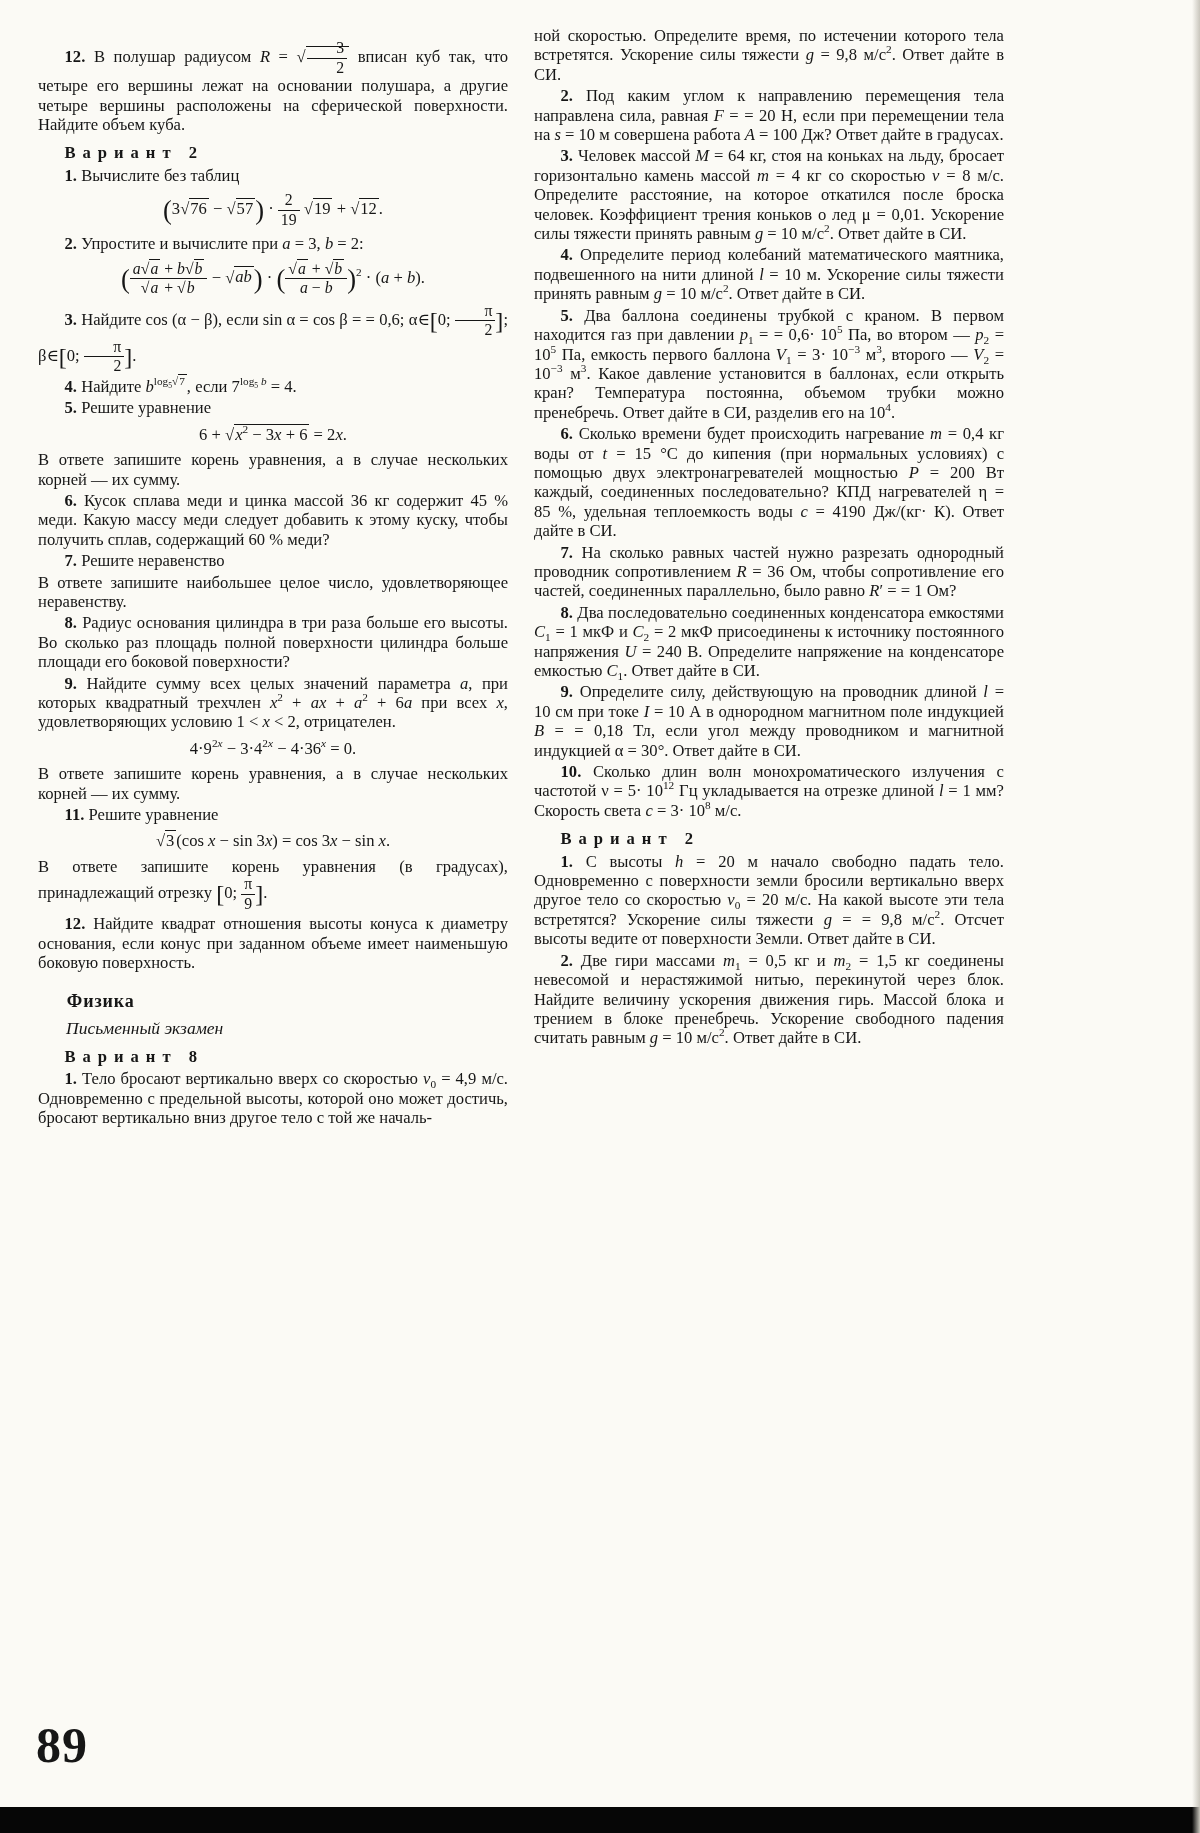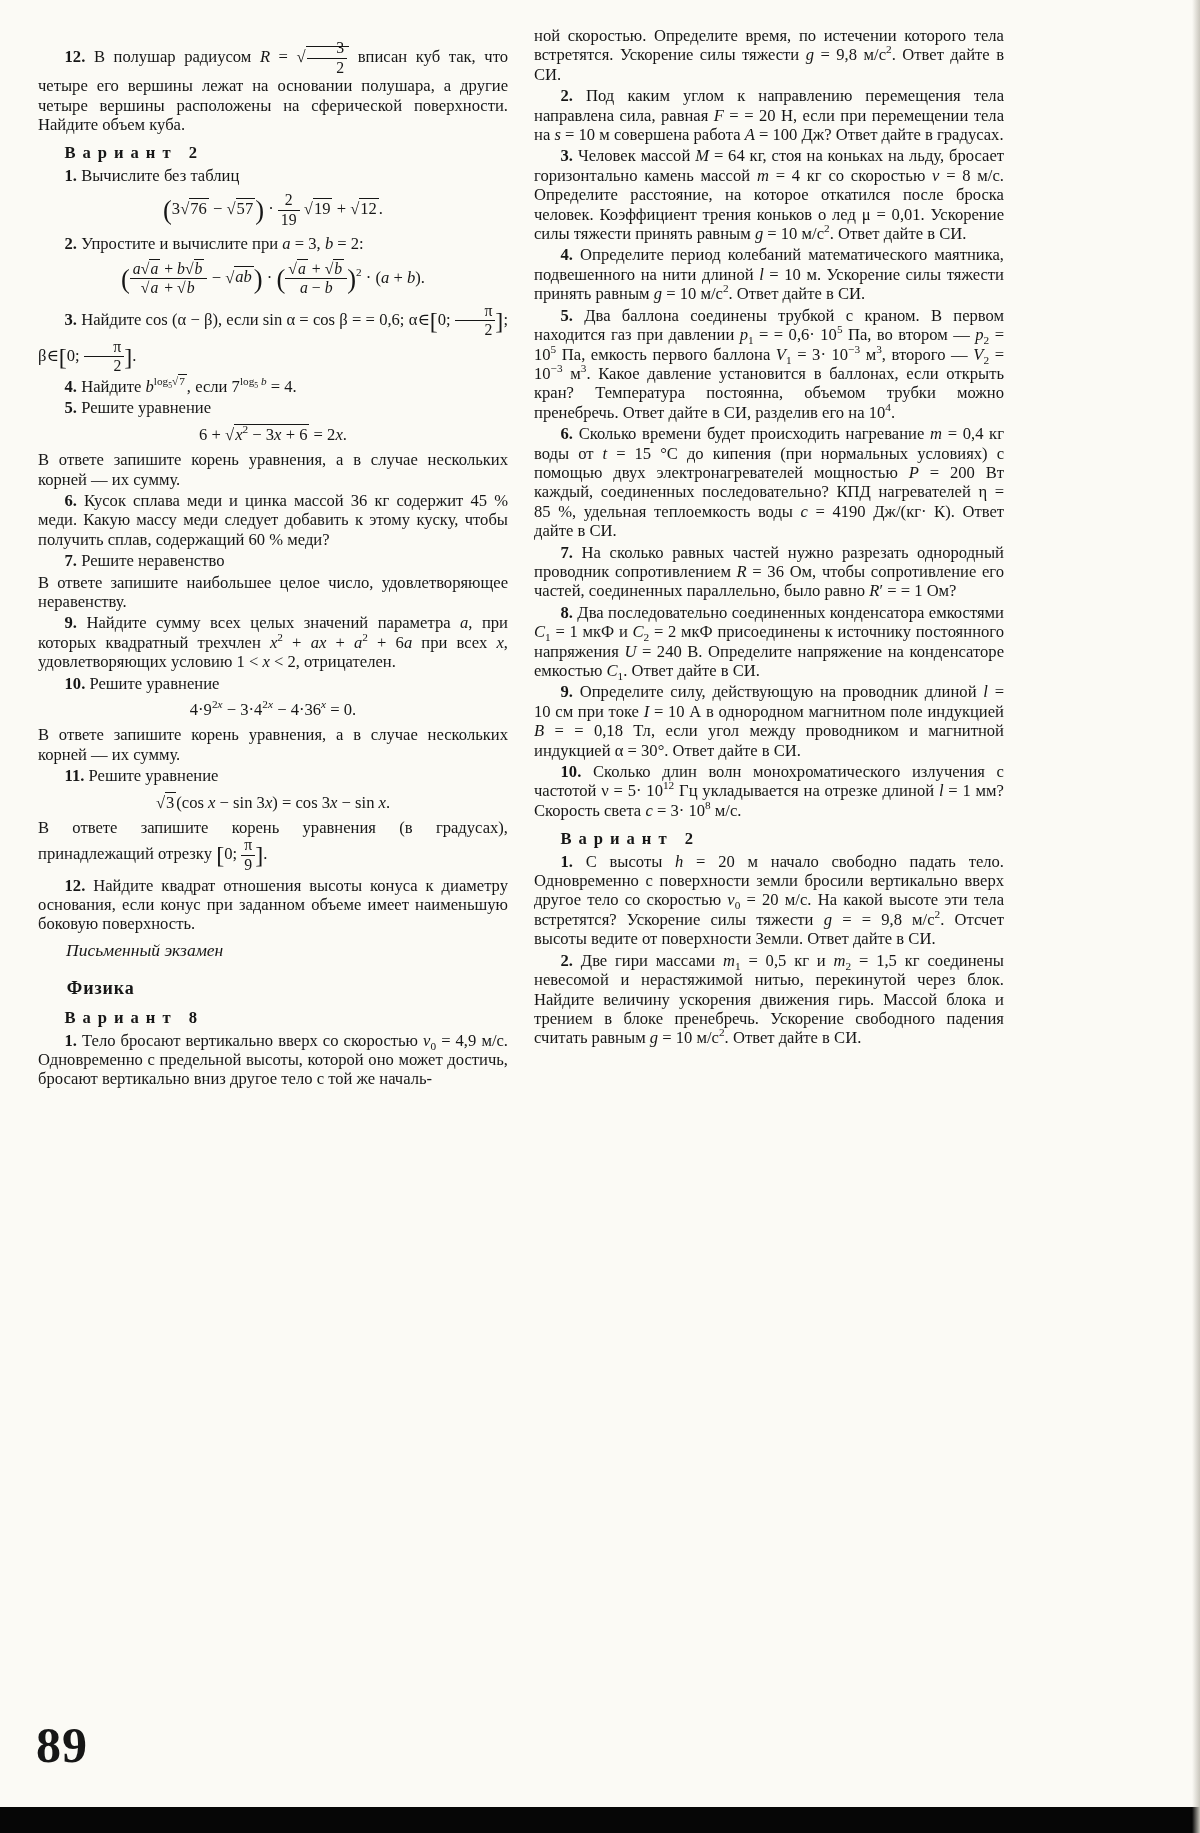--- a/index.html
+++ b/index.html
@@ -92,30 +92,30 @@
         <div class="blk pi"><b>2.</b> Упростите и вычислите при <i>a</i> = 3, <i>b</i> = 2:</div>
         <div class="blk formula"><span class="bp">(</span><span class="fr"><span class="nu"><i>a</i><span class="sq">√<span class="ov"><i>a</i></span></span> + <i>b</i><span class="sq">√<span class="ov"><i>b</i></span></span></span><span class="de"><span class="sq">√<span class="ov"><i>a</i></span></span> + <span class="sq">√<span class="ov"><i>b</i></span></span></span></span> − <span class="sq">√<span class="ov"><i>ab</i></span></span><span class="bp">)</span> · <span class="bp">(</span><span class="fr"><span class="nu"><span class="sq">√<span class="ov"><i>a</i></span></span> + <span class="sq">√<span class="ov"><i>b</i></span></span></span><span class="de"><i>a</i> − <i>b</i></span></span><span class="bp">)</span><sup>2</sup> · (<i>a</i> + <i>b</i>).</div>
         <div class="blk pi"><b>3.</b> Найдите cos (α − β), если sin α = cos β = = 0,6; α∈<span class="bb">[</span>0; <span class="fr"><span class="nu">π</span><span class="de">2</span></span><span class="bb">]</span>; β∈<span class="bb">[</span>0; <span class="fr"><span class="nu">π</span><span class="de">2</span></span><span class="bb">]</span>.</div>
         <div class="blk pi"><b>4.</b> Найдите <i>b</i><sup>log<sub>5</sub><span class="sq">√<span class="ov">7</span></span></sup>, если 7<sup>log<sub>5</sub> <i>b</i></sup> = 4.</div>
         <div class="blk pi"><b>5.</b> Решите уравнение</div>
         <div class="blk formula">6 + <span class="sq">√<span class="ov"><i>x</i><sup>2</sup> − 3<i>x</i> + 6</span></span> = 2<i>x</i>.</div>
         <div class="blk pn">В ответе запишите корень уравнения, а в случае нескольких корней — их сумму.</div>
         <div class="blk pi"><b>6.</b> Кусок сплава меди и цинка массой 36 кг содержит 45 % меди. Какую массу меди следует добавить к этому куску, чтобы получить сплав, содержащий 60 % меди?</div>
         <div class="blk pi"><b>7.</b> Решите неравенство</div>
         <div class="blk pn">В ответе запишите наибольшее целое число, удовлетворяющее неравенству.</div>
+        <div class="blk pi"><b>8.</b> Радиус основания цилиндра в три раза больше его высоты. Во сколько раз площадь полной поверхности цилиндра больше площади его боковой поверхности?</div>
         <div class="blk pi"><b>9.</b> Найдите сумму всех целых значений параметра <i>a</i>, при которых квадратный трехчлен <i>x</i><sup>2</sup> + <i>ax</i> + <i>a</i><sup>2</sup> + 6<i>a</i> при всех <i>x</i>, удовлетворяющих условию 1 &lt; <i>x</i> &lt; 2, отрицателен.</div>
-        <div class="blk pi"><b>10.</b> Решите уравнение</div>
         <div class="blk formula">4·9<sup>2<i>x</i></sup> − 3·4<sup>2<i>x</i></sup> − 4·36<sup><i>x</i></sup> = 0.</div>
         <div class="blk pn">В ответе запишите корень уравнения, а в случае нескольких корней — их сумму.</div>
         <div class="blk pi"><b>11.</b> Решите уравнение</div>
         <div class="blk formula"><span class="sq">√<span class="ov">3</span></span>(cos <i>x</i> − sin 3<i>x</i>) = cos 3<i>x</i> − sin <i>x</i>.</div>
         <div class="blk pn">В ответе запишите корень уравнения (в градусах), принадлежащий отрезку <span class="bb">[</span>0; <span class="fr"><span class="nu">π</span><span class="de">9</span></span><span class="bb">]</span>.</div>
         <div class="blk pi"><b>12.</b> Найдите квадрат отношения высоты конуса к диаметру основания, если конус при заданном объеме имеет наименьшую боковую поверхность.</div>
+        <div class="blk section">Физика</div>
         <div class="blk subsection">Письменный экзамен</div>
-        <div class="blk section">Физика</div>
         <div class="blk variant">Вариант 8</div>
         <div class="blk pi"><b>1.</b> Тело бросают вертикально вверх со скоростью <i>v</i><sub>0</sub> = 4,9 м/с. Одновременно с предельной высоты, которой оно может достичь, бросают вертикально вниз другое тело с той же началь-</div>
       </div>
     <div class="col col-right">
         <div class="blk pn">ной скоростью. Определите время, по истечении которого тела встретятся. Ускорение силы тяжести <i>g</i> = 9,8 м/с<sup>2</sup>. Ответ дайте в СИ.</div>
         <div class="blk pi"><b>2.</b> Под каким углом к направлению перемещения тела направлена сила, равная <i>F</i> = = 20 Н, если при перемещении тела на <i>s</i> = 10 м совершена работа <i>A</i> = 100 Дж? Ответ дайте в градусах.</div>
         <div class="blk pi"><b>3.</b> Человек массой <i>M</i> = 64 кг, стоя на коньках на льду, бросает горизонтально камень массой <i>m</i> = 4 кг со скоростью <i>v</i> = 8 м/с. Определите расстояние, на которое откатился после броска человек. Коэффициент трения коньков о лед μ = 0,01. Ускорение силы тяжести принять равным <i>g</i> = 10 м/с<sup>2</sup>. Ответ дайте в СИ.</div>
         <div class="blk pi"><b>4.</b> Определите период колебаний математического маятника, подвешенного на нити длиной <i>l</i> = 10 м. Ускорение силы тяжести принять равным <i>g</i> = 10 м/с<sup>2</sup>. Ответ дайте в СИ.</div>
         <div class="blk pi"><b>5.</b> Два баллона соединены трубкой с краном. В первом находится газ при давлении <i>p</i><sub>1</sub> = = 0,6· 10<sup>5</sup> Па, во втором — <i>p</i><sub>2</sub> = 10<sup>5</sup> Па, емкость первого баллона <i>V</i><sub>1</sub> = 3· 10<sup>−3</sup> м<sup>3</sup>, второго — <i>V</i><sub>2</sub> = 10<sup>−3</sup> м<sup>3</sup>. Какое давление установится в баллонах, если открыть кран? Температура постоянна, объемом трубки можно пренебречь. Ответ дайте в СИ, разделив его на 10<sup>4</sup>.</div>
         <div class="blk pi"><b>6.</b> Сколько времени будет происходить нагревание <i>m</i> = 0,4 кг воды от <i>t</i> = 15 °С до кипения (при нормальных условиях) с помощью двух электронагревателей мощностью <i>P</i> = 200 Вт каждый, соединенных последовательно? КПД нагревателей η = 85 %, удельная теплоемкость воды <i>c</i> = 4190 Дж/(кг· К). Ответ дайте в СИ.</div>

